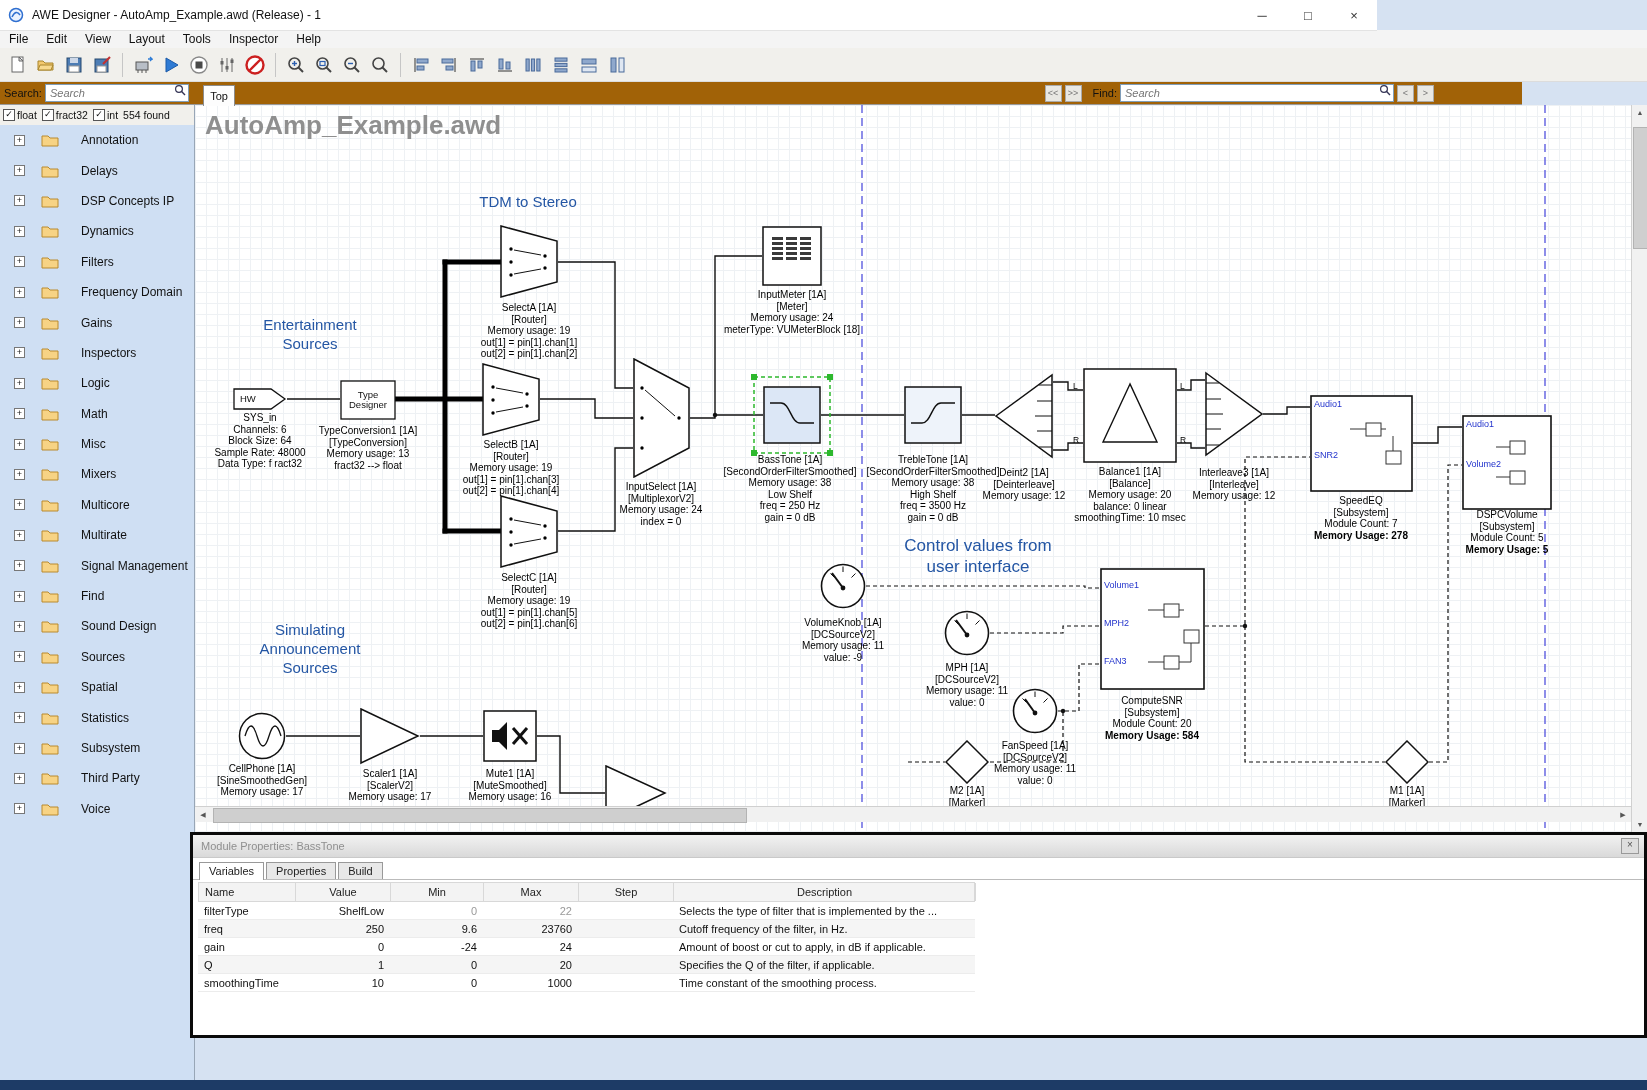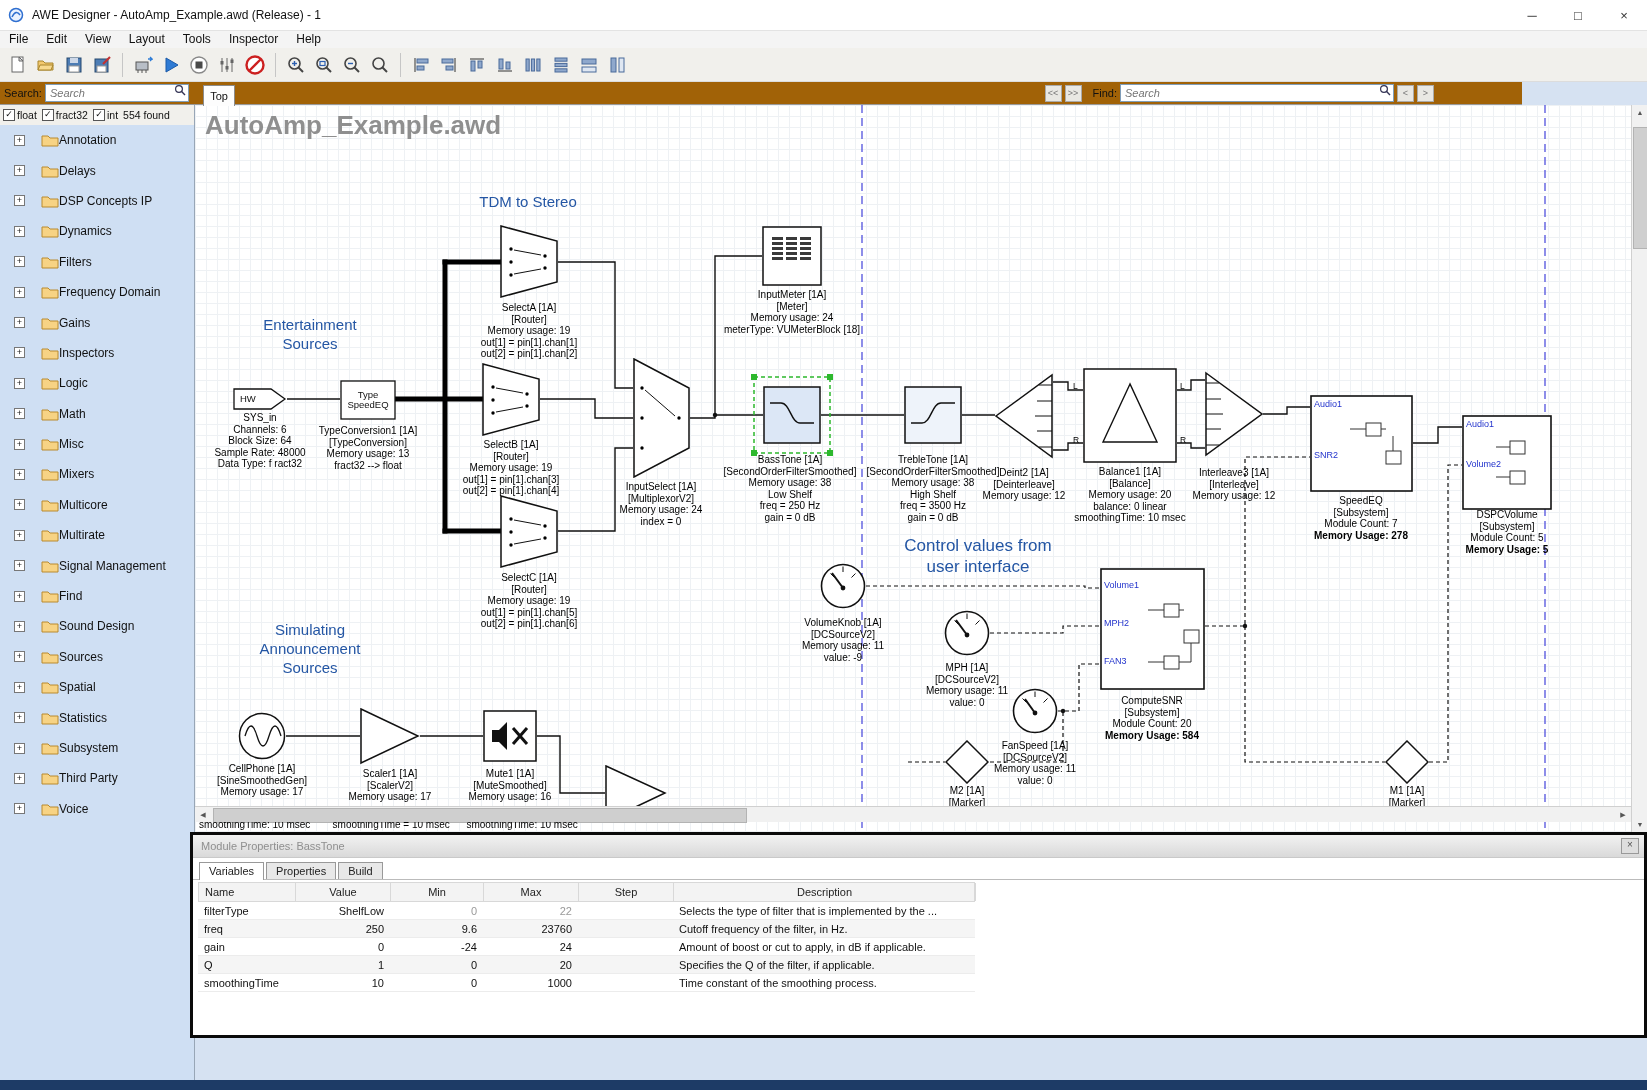--- a/index.html
+++ b/index.html
@@ -1,20 +1,20 @@
 <!DOCTYPE html>
 <html><head>
 <meta charset="utf-8">
 <style>
   html,body{margin:0;padding:0}
   body{width:1647px;height:1090px;position:relative;overflow:hidden;background:#d6e2f2;
        font-family:"Liberation Sans",sans-serif;color:#111;-webkit-font-smoothing:antialiased}
   .abs{position:absolute}
   
-  .titlebar{position:absolute;left:0;top:0;width:1647px;height:30px;background:#fff;
+  .titlebar{position:absolute;left:0;top:0;width:1377px;height:30px;background:#fff;
             border-bottom:1px solid #e3e3e3;display:flex;align-items:center;z-index:20}
   .title-text{font-size:12px;margin-left:8px}
   .win-controls{margin-left:auto;display:flex;height:30px}
   .win-btn{width:46px;height:30px;display:flex;align-items:center;justify-content:center;
            font-size:13px;color:#333;cursor:default}
   
   .menubar{position:absolute;left:0;top:30px;width:1647px;height:18px;background:#f4f4f4;
            display:flex;align-items:center;font-size:12px;z-index:19;border-bottom:1px solid #e8e8e8}
   .menu-item{padding:1px 9px}
   
@@ -44,21 +44,21 @@
   .chk{width:10px;height:10px;border:1px solid #555;background:#fff;font-size:9px;line-height:9px;
        text-align:center;color:#111}
   .chklbl{margin-right:3px}
   
   .sidebar{position:absolute;left:0;top:125px;width:195px;height:955px;background:#cfdff3;
            border-right:1px solid #98a6b6;box-sizing:border-box;z-index:5}
   .titem{height:30.4px;display:flex;align-items:center;padding-left:14px}
   .texp{width:11px;height:11px;border:1px solid #777;background:#fff;font-size:9px;line-height:9px;
         text-align:center;color:#222;box-sizing:border-box}
   .tfold{margin-left:16px}
-  .tlabel{margin-left:0;font-size:12px}
+  .tlabel{margin-left:22px;font-size:12px}
   
   .canvas{position:absolute;left:195px;top:105px;width:1436px;height:727px;background:#fff;
           overflow:hidden;z-index:4;
           background-image:linear-gradient(#eef1f4 1px,transparent 1px),
                            linear-gradient(90deg,#eef1f4 1px,transparent 1px);
           background-size:11px 11px}
   .cv-title{position:absolute;left:10px;top:5px;font-size:26px;font-weight:bold;color:#8f8f8f}
   .note{position:absolute;transform:translateX(-50%);color:#2456a4;text-align:center;
         white-space:pre-line;font-size:15px;line-height:19px}
   .note-big{font-size:17px;line-height:21px}
@@ -550,21 +550,21 @@
         <polygon points="1,1 38,1 52,11 38,21 1,21" fill="#fff" stroke="#111" stroke-width="1.3"></polygon>
       </svg>
     <div class="blk-label" style="justify-content:flex-start;padding-left:7px">HW</div>
   </div>
 
   <div class="blk" style="left:145px;top:275px;width:56px;height:40px">
     <svg width="56" height="40">
         <rect x="1" y="1" width="54" height="38" fill="#fff" stroke="#111" stroke-width="1.3"></rect>
       </svg>
     <div class="blk-label">Type
-SpeedEQ</div>
+Designer</div>
   </div>
 
   <div class="blk" style="left:305px;top:120px;width:58px;height:73px">
     <svg width="58" height="73">
         <polygon points="1,1 57,16 57,57 1,72" fill="#fff" stroke="#111" stroke-width="1.5"></polygon>
         <circle cx="11" cy="24" r="1.7"></circle>
         <circle cx="11" cy="37" r="1.7"></circle>
         <circle cx="11" cy="50" r="1.7"></circle>
         <circle cx="45" cy="31" r="1.7"></circle>
         <circle cx="45" cy="43" r="1.7"></circle>
@@ -881,21 +881,20 @@
 Memory usage: 17</div>
   <div class="cap" style="left:315px;top:663px">Mute1 [1A]
 [MuteSmoothed]
 Memory usage: 16</div>
 
   <div class="hscroll">
     <span class="sarrow" style="left:0;top:0">◀</span>
     <div class="hthumb"></div>
     <span class="sarrow" style="right:0;top:0">▶</span>
   </div>
-  <div class="striptext"><span>smoothingTime: 10 msec        smoothingTime = 10 msec      smoothingTime: 10 msec</span></div>
 </div>
 
 <div class="vscroll">
   <span class="sarrow" style="left:0;top:0">▲</span>
   <div class="vthumb"></div>
   <span class="sarrow" style="left:0;bottom:0">▼</span>
 </div>
 
 <div class="panel">
   <div class="panel-title">

